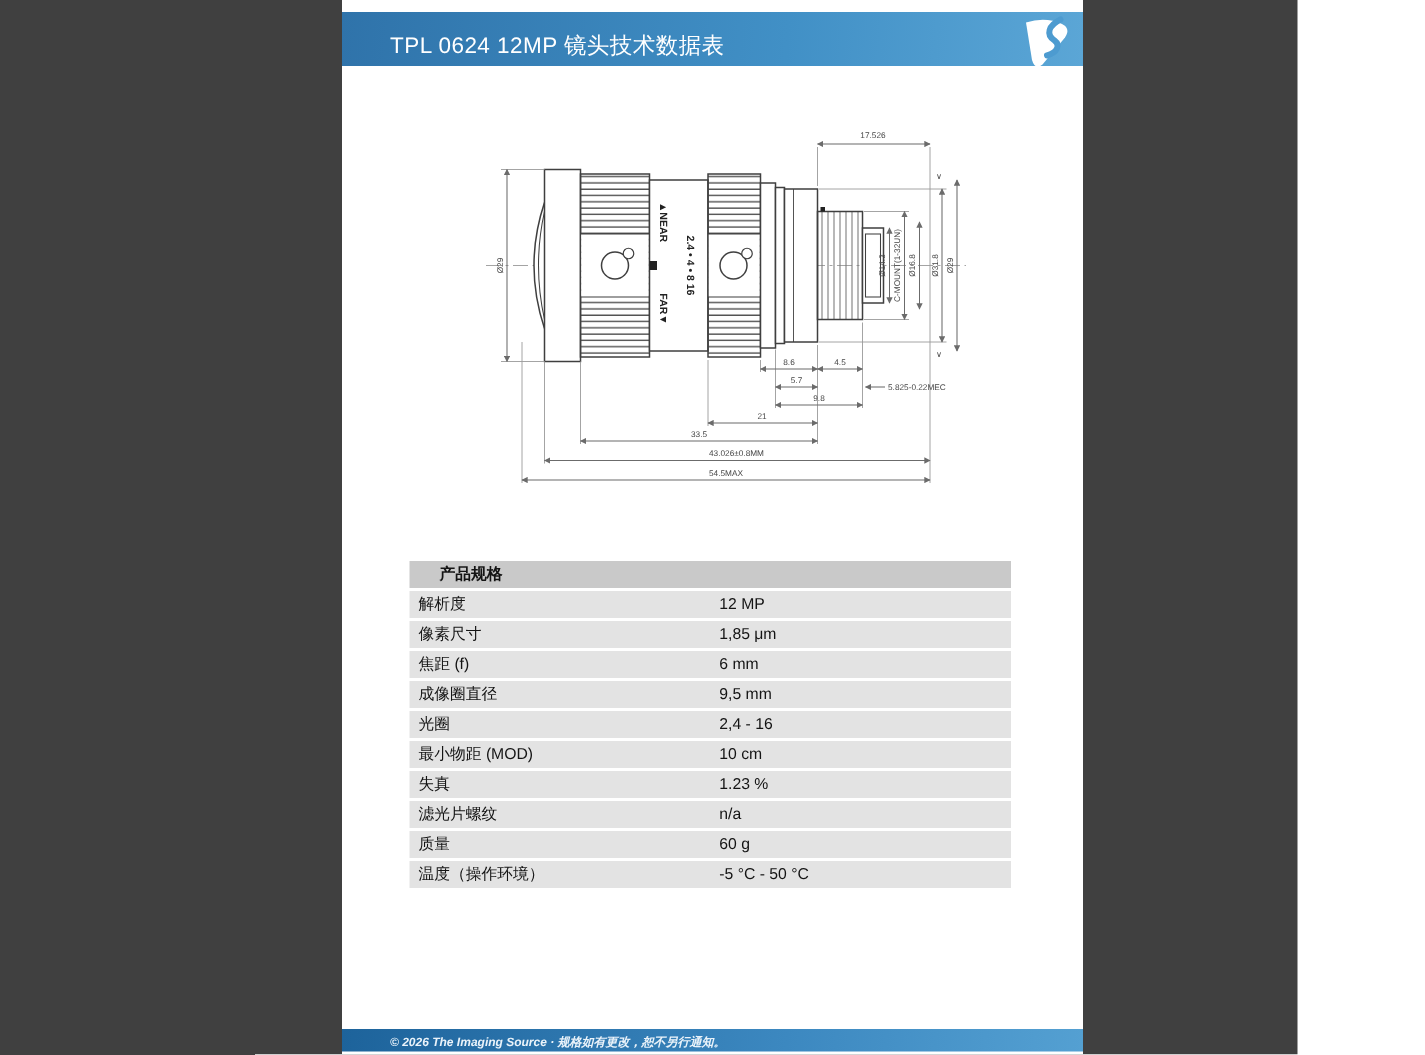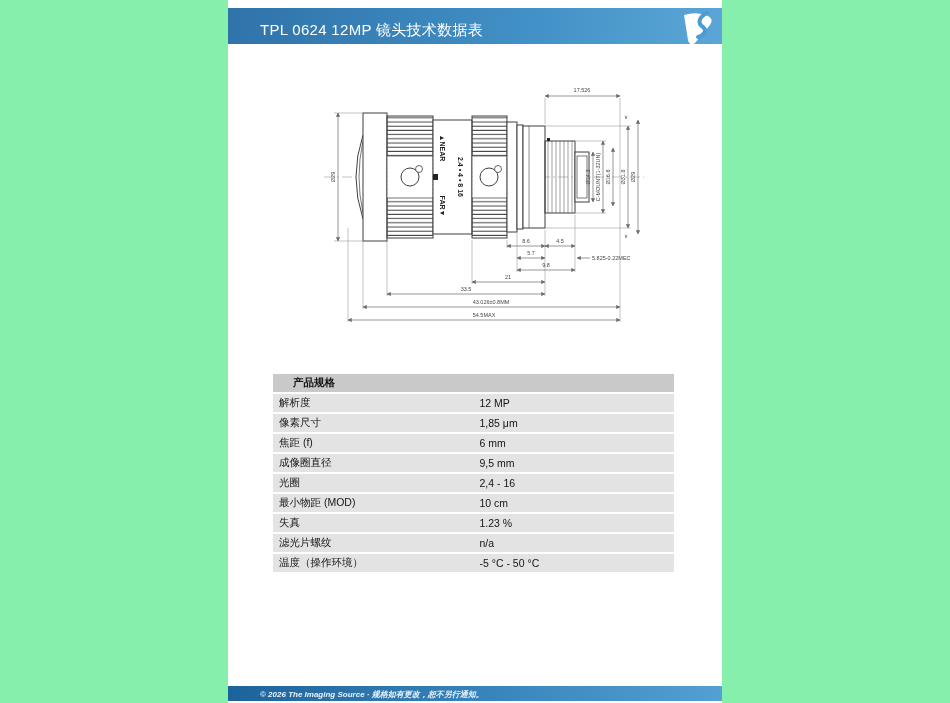--- a/index.html
+++ b/index.html
@@ -1,16 +1,16 @@
 <!DOCTYPE html>
 <html><head>
 <meta charset="utf-8">
 <style>
   html,body{margin:0;padding:0;background:#ffffff;font-family:"Liberation Sans",sans-serif;}
-  .canvas{position:relative;width:950px;height:703px;background:#86efac;overflow:hidden;}
+  .canvas{position:relative;width:865px;height:703px;background:#404040;overflow:hidden;}
   .sheet{position:absolute;left:228px;top:0;width:494px;height:703px;background:#ffffff;}
   .hdr{position:absolute;left:0;top:8px;width:494px;height:36px;
        background:linear-gradient(95deg,#2f73aa 0%,#4190c6 60%,#5ba6d6 100%);}
   .hdr-title{position:absolute;left:32px;top:13px;color:#ffffff;font-size:15px;letter-spacing:.3px;}
   .logo{position:absolute;right:4px;top:1px;width:42px;height:42px;}
   .ftr{position:absolute;left:0;top:686px;width:494px;height:15px;
        background:linear-gradient(95deg,#1d639b 0%,#3c88c0 60%,#54a0d2 100%);}
   .ftr-text{position:absolute;left:32px;top:3px;color:#eaf3fa;font-size:8px;font-style:italic;font-weight:bold;}
   .drawing{position:absolute;left:90px;top:78px;width:330px;height:260px;}
   .spec-table{position:absolute;left:45px;top:372px;width:401px;border-collapse:separate;border-spacing:0 2px;
@@ -178,20 +178,24 @@
           </tr>
           <tr>
             <td class="lbl">失真</td>
             <td class="val">1.23 %</td>
           </tr>
           <tr>
             <td class="lbl">滤光片螺纹</td>
             <td class="val">n/a</td>
           </tr>
           <tr>
+            <td class="lbl">质量</td>
+            <td class="val">60 g</td>
+          </tr>
+          <tr>
             <td class="lbl">温度（操作环境）</td>
             <td class="val">-5 °C - 50 °C</td>
           </tr>
         </tbody>
     </table>
 
     <div class="ftr">
       <div class="ftr-text">© 2026 The Imaging Source  ·  规格如有更改，恕不另行通知。</div>
     </div>
 

